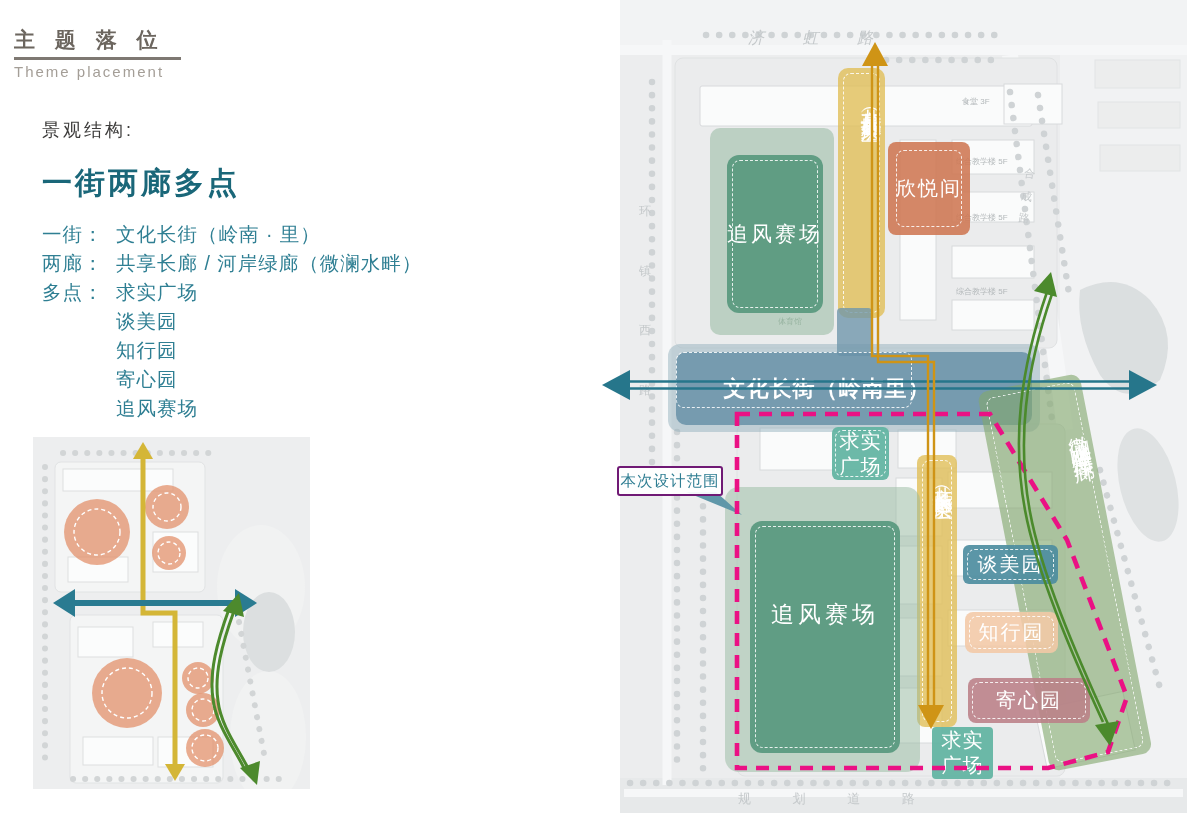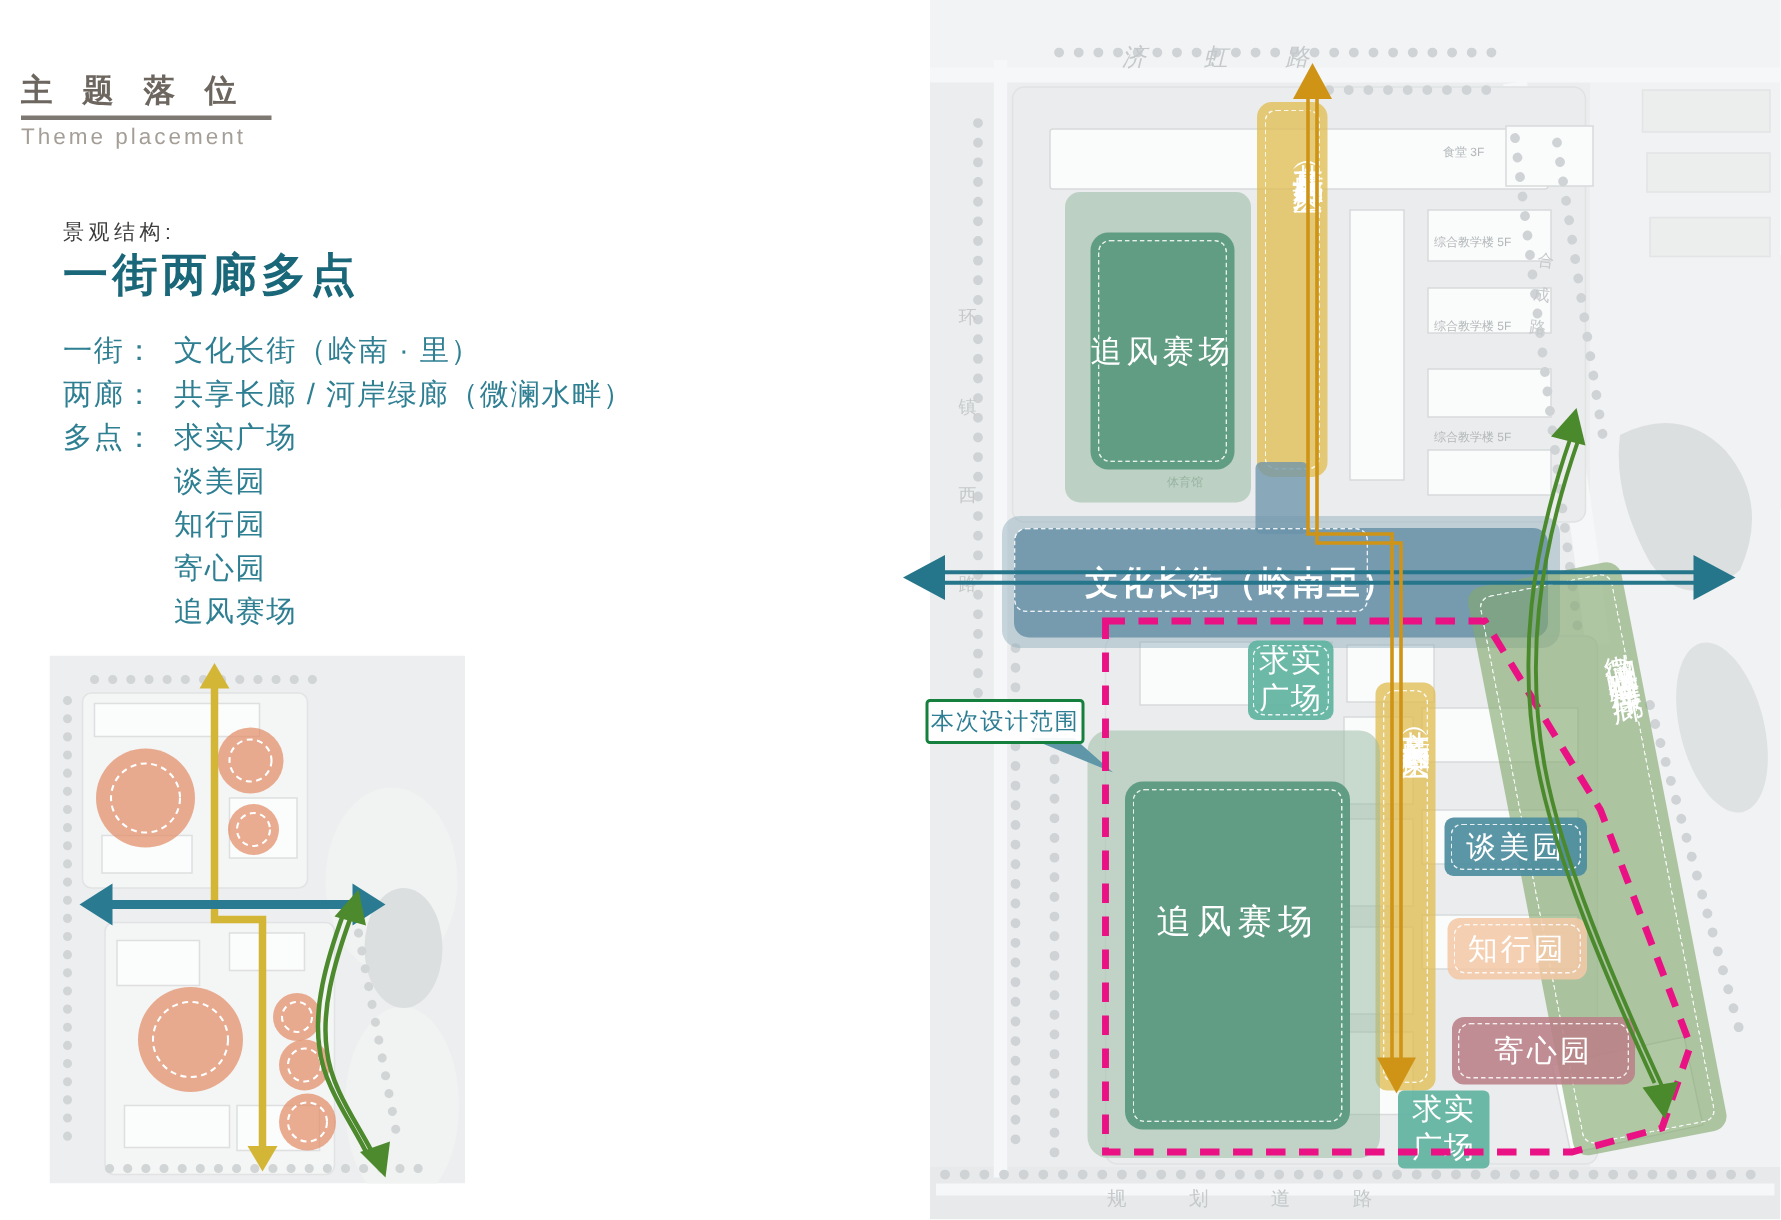--- a/index.html
+++ b/index.html
@@ -1,26 +1,26 @@
 <!DOCTYPE html>
 <html><head>
 <meta charset="utf-8">
 <style>
   html,body{margin:0;padding:0;background:#ffffff;}
   body{width:1187px;height:813px;position:relative;overflow:hidden;
        font-family:"Liberation Sans","DejaVu Sans",sans-serif;}
   .abs{position:absolute;}
 
   
-  .slide-header{left:14px;top:26px;margin-top:20px;}
+  .slide-header{left:14px;top:26px;}
   .slide-title{font-size:21px;font-weight:bold;letter-spacing:7px;color:#6c665f;}
   .title-rule{width:167px;height:3px;background:#7e7872;margin-top:3px;}
   .slide-sub{font-size:15px;letter-spacing:2px;color:#a49e97;margin-top:3px;}
 
-  .section-label{left:42px;top:118px;font-size:14px;letter-spacing:3px;color:#3d3c3b;margin-top:28px;}
+  .section-label{left:42px;top:118px;font-size:18px;letter-spacing:3px;color:#3d3c3b;}
   .headline{left:42px;top:163px;font-size:30px;font-weight:bold;letter-spacing:3px;color:#1a6779;text-align:right;}
   .intro-lines{left:42px;top:220px;font-size:19.5px;color:#2f7f93;letter-spacing:1px;}
   .intro-row{display:flex;height:29px;line-height:29px;}
   .intro-key{width:74px;flex:none;}
 
   
   .map-panel{left:600px;top:0;width:587px;height:813px;}
   .map-panel>*{position:absolute;}
 
   .ctx{color:#b3b8ba;font-size:8px;white-space:nowrap;}
@@ -72,21 +72,21 @@
   .plaza-bot{left:332px;top:727px;width:61px;height:52px;border-radius:4px;}
   .plaza .zlabel{font-size:20px;line-height:25px;letter-spacing:1px;word-break:break-all;padding:0 7px;}
   .plaza-top .dashed-inner{inset:3px;}
 
   .river-band{left:377px;top:393px;width:104px;height:386px;background:rgba(130,168,110,.62);
               border-radius:10px;transform:rotate(-11deg);transform-origin:top left;}
   .river-band .dashed-inner{inset:7px;}
   .river-band .vtext{left:-28px;top:46px;font-size:21px;letter-spacing:3px;}
 
   .scope-callout{left:17px;top:466px;width:102px;height:26px;background:rgba(255,255,255,.93);
-      border:2px solid #15803d;border-radius:3px;color:#2e7d92;font-size:15.5px;letter-spacing:1px;
+      border:2px solid #701a75;border-radius:3px;color:#2e7d92;font-size:15.5px;letter-spacing:1px;
       display:flex;align-items:center;justify-content:center;}
 
   svg{display:block;}
 </style>
 </head>
 <body>
 
 <div class="abs slide-header">
   <div class="slide-title">主 题 落 位</div>
   <div class="title-rule"></div>
@@ -267,20 +267,24 @@
   <div class="zone stadium-top-inner">
     <div class="dashed-inner"></div>
     <div class="zlabel">追风赛场</div>
   </div>
 
   <div class="zone corridor corridor-top">
     <div class="dashed-inner"></div>
     <div class="vtext">共享长廊（架空层）</div>
   </div>
 
+  <div class="zone box-xinyue">
+    <div class="dashed-inner" style="inset:8px;"></div>
+    <div class="zlabel">欣悦间</div>
+  </div>
 
 
   <div class="zone street-outer"></div>
   <div class="zone street-stub"></div>
   <div class="zone street-band">
     <div class="dashed-inner"></div>
     <div class="zlabel">文化长街（岭南里）</div>
   </div>
 
   <div class="zone plaza plaza-top">

